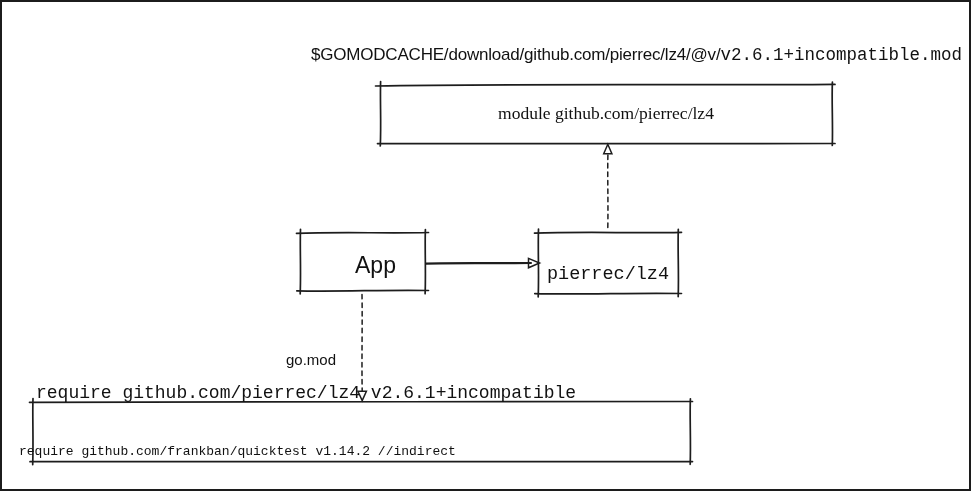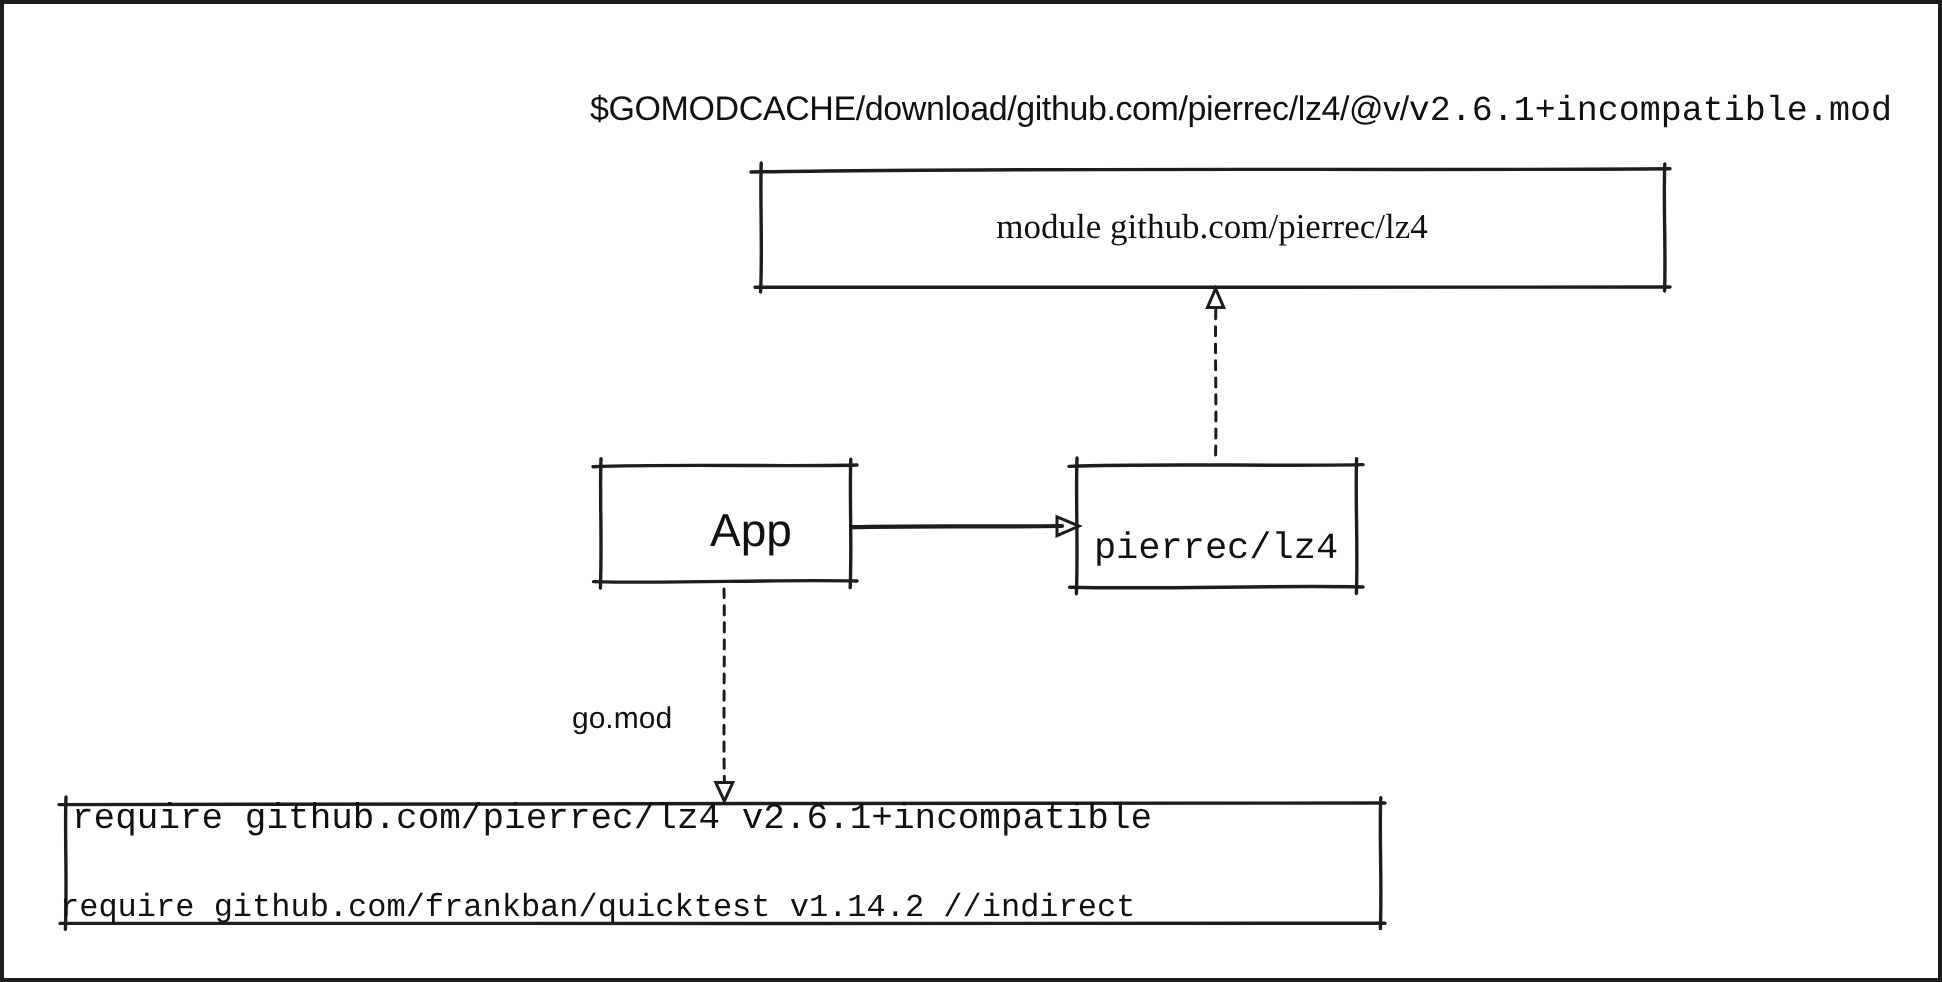--- a/index.html
+++ b/index.html
@@ -54,21 +54,21 @@
   .label {
     position: absolute;
     color: #111111;
     line-height: 1.15;
     white-space: nowrap;
   }
   .mono {
     font-family: "Liberation Mono", monospace;
   }
   .title-label {
-    left: 293px;
+    left: 309px;
     top: 43px;
     font-size: 17px;
     letter-spacing: -0.2px;
   }
   .title-label .mono {
     font-size: 17.5px;
     letter-spacing: 0;
   }
   .module-label {
     left: 378px;
@@ -93,27 +93,27 @@
     font-size: 18.5px;
   }
   .gomod-label {
     left: 284px;
     top: 349px;
     font-size: 15px;
     text-align: right;
   }
   .req-line-1 {
     left: 34px;
-    top: 398px;
+    top: 381px;
     font-size: 18px;
   }
   .req-line-2 {
-    left: 28px;
+    left: 17px;
     top: 443px;
-    font-size: 16px;
+    font-size: 13px;
   }
 </style>
 </head>
 <body>
 
 <div class="stage">
 
   <svg class="canvas" viewBox="0 0 971 491" xmlns="http://www.w3.org/2000/svg">
 
     <g>

